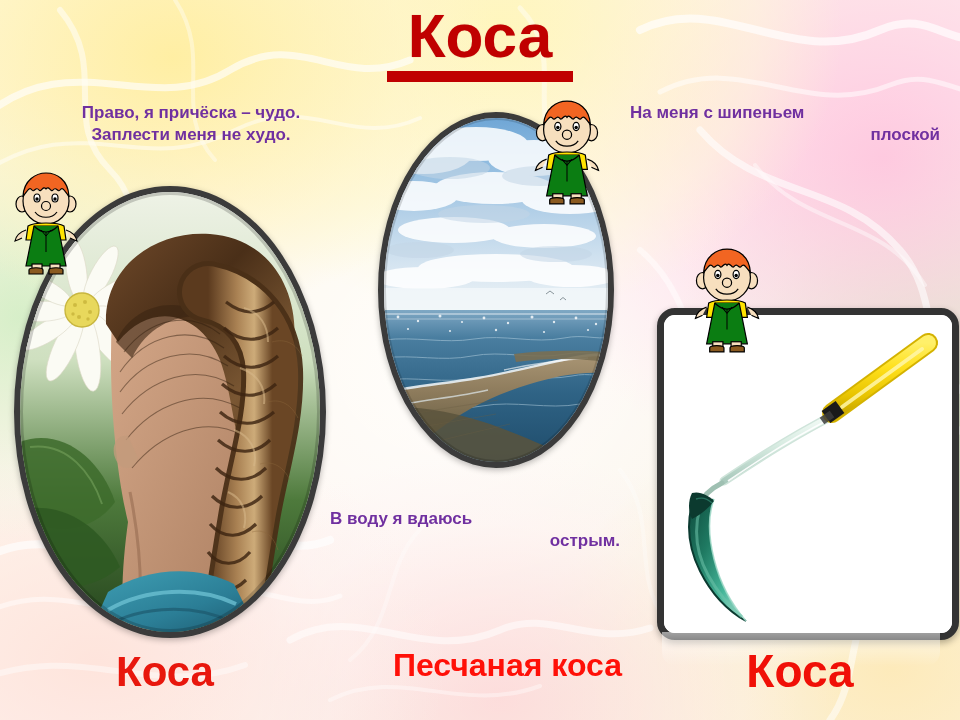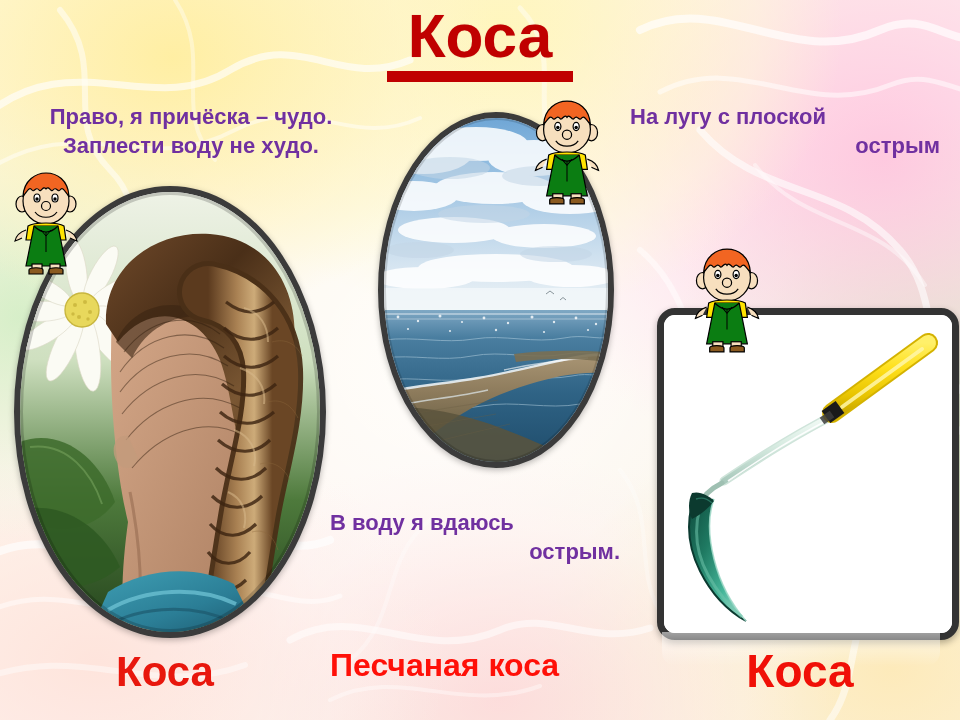--- a/index.html
+++ b/index.html
@@ -41,21 +41,21 @@
     letter-spacing:0px;
     text-shadow:0 0 1px rgba(160,0,0,.35);
   }
   #title-underline{
     width:186px;height:11px;background:#c00000;margin:4px auto 0 auto;
   }
 
   
   .verse{
     position:absolute;color:#7030a0;font-weight:bold;
-    font-size:22px;line-height:1.32;
+    font-size:17px;line-height:1.32;
   }
   #verse-left{left:4px;top:102px;width:374px;text-align:center;}
   #verse-right{left:630px;top:102px;width:310px;text-align:right;}
   #verse-right .vl-a{text-align:left;}
   #verse-mid{left:330px;top:492px;width:290px;text-align:right;margin-top:16px;}
   #verse-mid .vl-a{text-align:left;}
   .vline{white-space:nowrap;}
 
   
   .oval{
@@ -79,21 +79,21 @@
   #scythe-reflection{
     position:absolute;left:662px;top:632px;width:278px;height:34px;
     background:linear-gradient(to bottom,rgba(255,255,255,.55),rgba(255,255,255,0));
     border-radius:0 0 14px 14px;pointer-events:none;
   }
 
   
   .caption{position:absolute;font-weight:bold;white-space:nowrap;}
   #caption-left{left:60px;top:648px;width:210px;text-align:center;
     font-size:42px;color:#e8170d;}
-  #caption-mid{left:330px;top:647px;width:292px;text-align:left;
+  #caption-mid{left:330px;top:647px;width:292px;text-align:right;
     font-size:32px;color:#ff1008;}
   #caption-right{left:690px;top:644px;width:220px;text-align:center;
     font-size:46px;color:#f01007;}
 
   
   .boy{position:absolute;}
   .boy svg{display:block;width:100%;height:100%;}
   #boy-1{left:8px;top:168px;width:76px;height:110px;}
   #boy-2{left:528px;top:96px;width:78px;height:112px;}
   #boy-3{left:688px;top:244px;width:78px;height:112px;}
@@ -130,26 +130,26 @@
     </svg>
   </div>
 
   <div id="title-block">
     <div id="title-text">Коса</div>
     <div id="title-underline"></div>
   </div>
 
   <div class="verse" id="verse-left">
     <div class="vline">Право, я причёска – чудо.</div>
-    <div class="vline">Заплести воду не худо.</div>
+    <div class="vline">Заплести меня не худо.</div>
   </div>
 
   <div class="verse" id="verse-right">
-    <div class="vline vl-a">На лугу с плоской</div>
-    <div class="vline">острым</div>
+    <div class="vline vl-a">На меня с шипеньем</div>
+    <div class="vline">плоской</div>
   </div>
 
   <div class="verse" id="verse-mid">
     <div class="vline vl-a">В воду я вдаюсь</div>
     <div class="vline">острым.</div>
   </div>
 
   <div class="oval" id="oval-braid">
     <svg viewBox="0 0 300 440" preserveAspectRatio="xMidYMid slice" aria-hidden="true">
       <defs>

